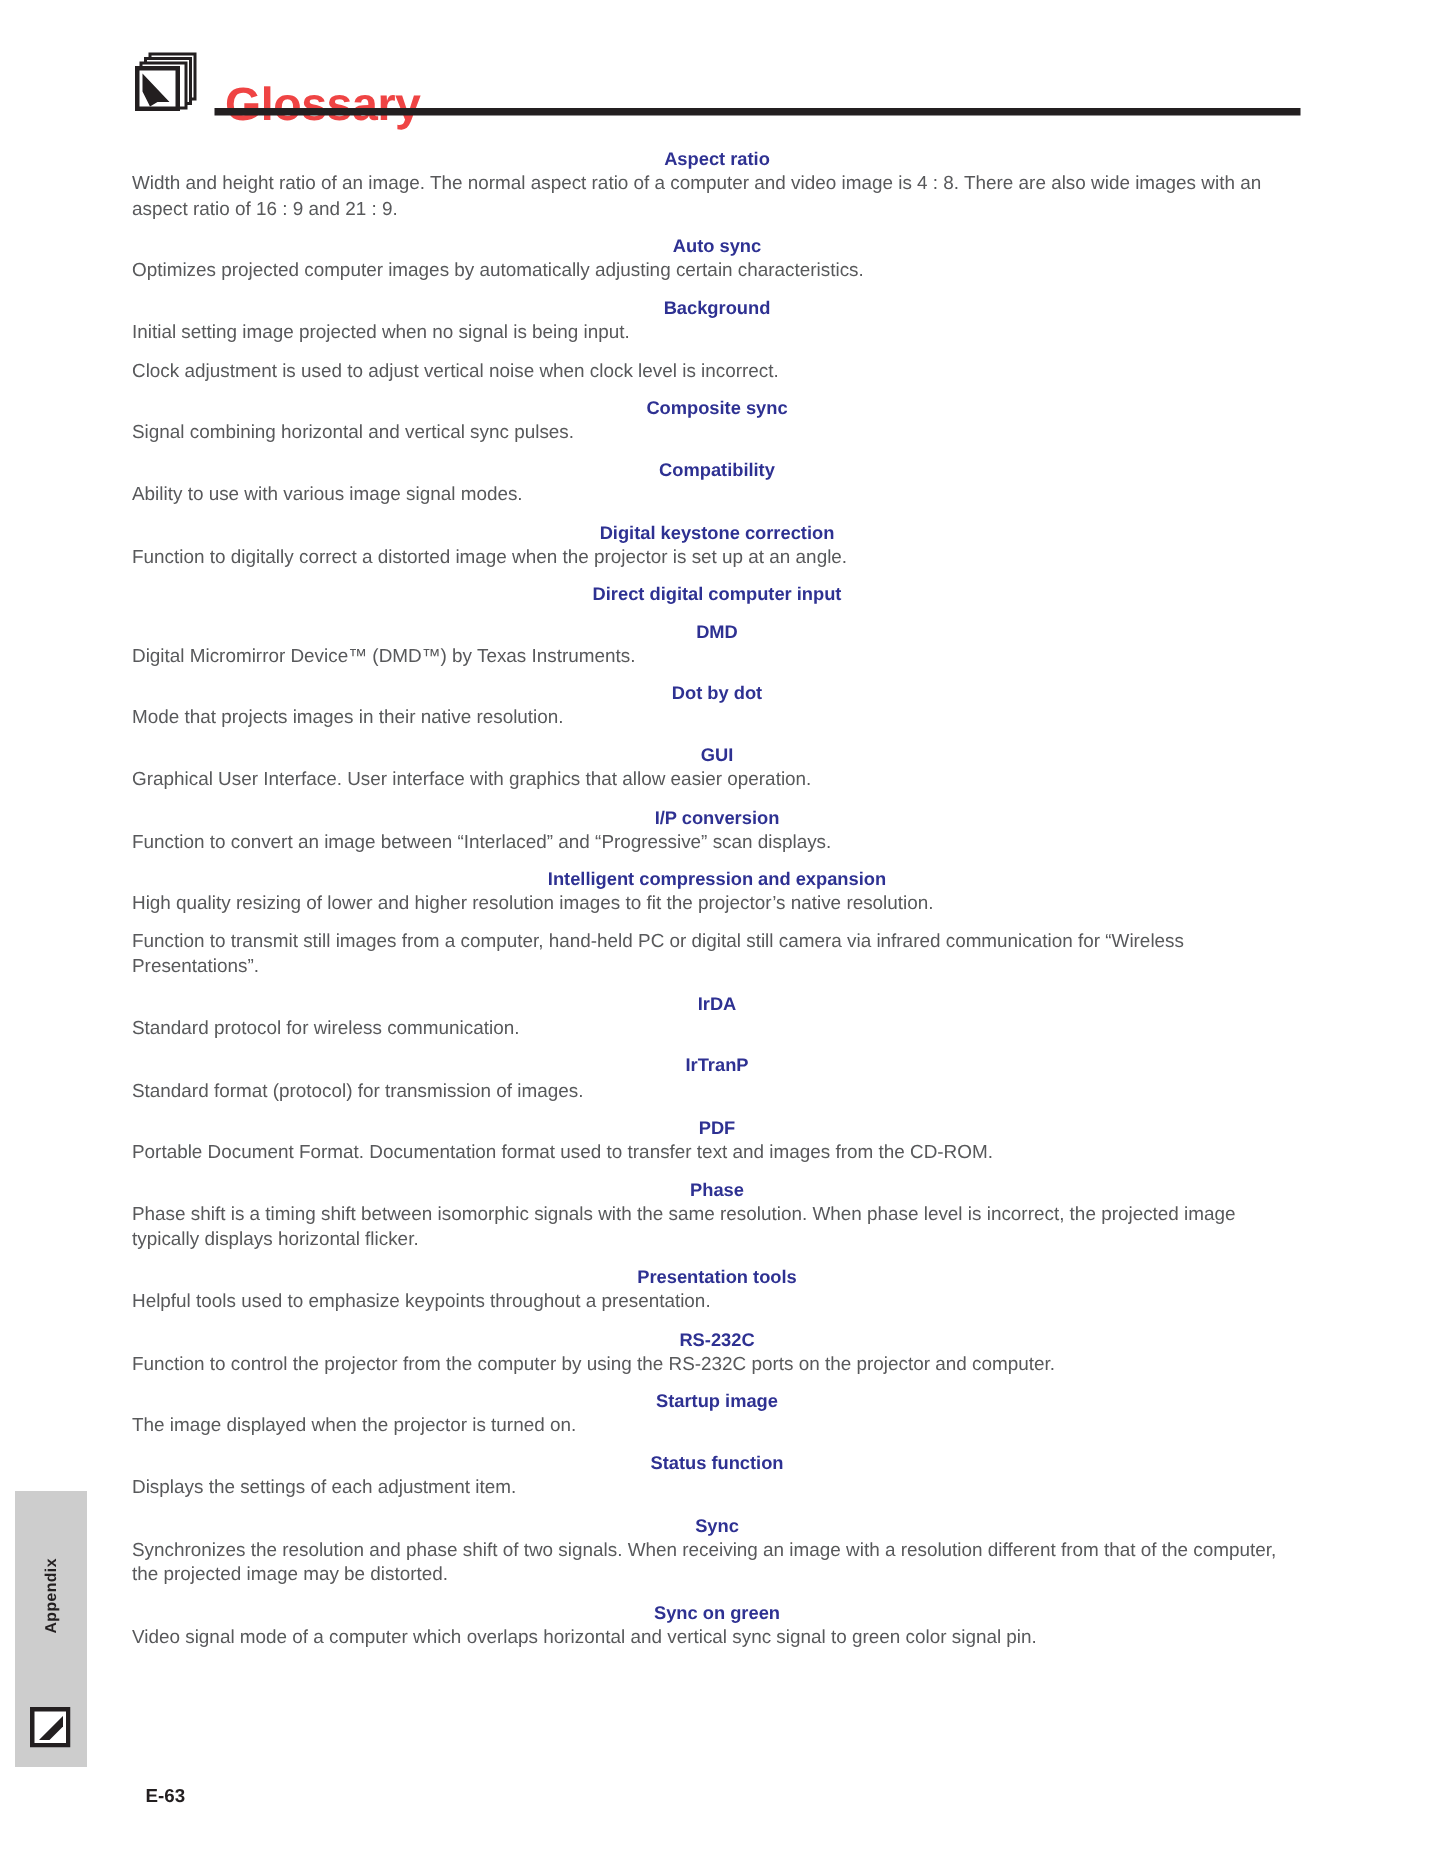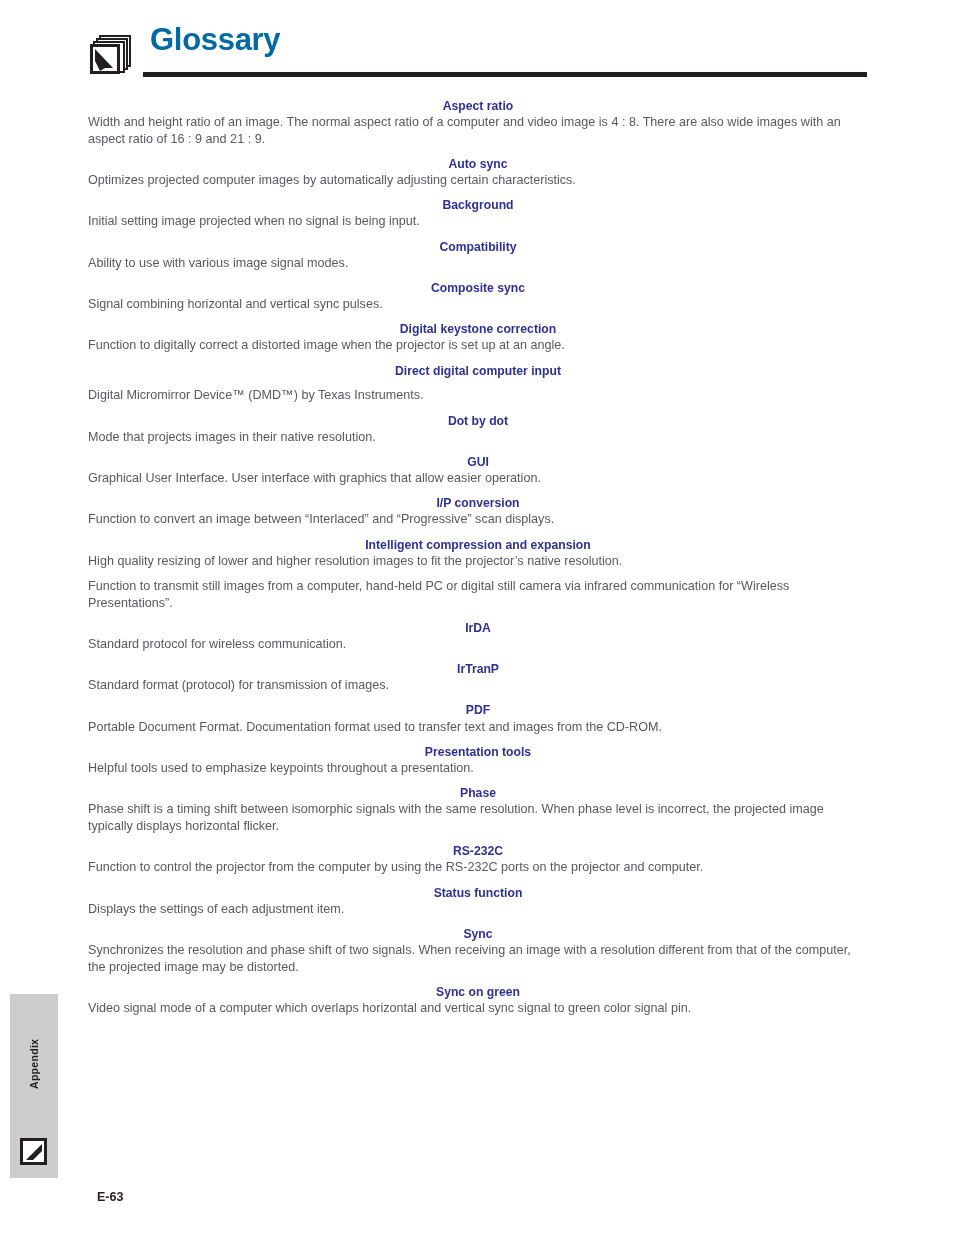--- a/index.html
+++ b/index.html
@@ -29,24 +29,24 @@
     left: 88px;
     top: 34px;
     width: 46px;
     height: 46px;
   }
   .header-icon svg { display: block; }
 
   .page-title {
     position: absolute;
     left: 150px;
-    top: 24px;
+    top: 54px;
     font-size: 31px;
     font-weight: bold;
-    color: #0369a1;
+    color: #ef4444;
     letter-spacing: -0.3px;
     line-height: 1;
   }
   .title-rule {
     position: absolute;
     left: 143px;
     top: 72px;
     width: 724px;
     height: 5px;
     background: #231f20;
@@ -156,37 +156,39 @@
     </div>
     <div class="entry">
       <div class="entry-term">Auto sync</div>
       <div class="entry-def">Optimizes projected computer images by automatically adjusting certain characteristics.</div>
     </div>
     <div class="entry">
       <div class="entry-term">Background</div>
       <div class="entry-def">Initial setting image projected when no signal is being input.</div>
     </div>
     <div class="entry">
+      <div class="entry-def">Clock adjustment is used to adjust vertical noise when clock level is incorrect.</div>
+    </div>
+    <div class="entry">
+      <div class="entry-term">Composite sync</div>
+      <div class="entry-def">Signal combining horizontal and vertical sync pulses.</div>
     </div>
     <div class="entry">
       <div class="entry-term">Compatibility</div>
       <div class="entry-def">Ability to use with various image signal modes.</div>
     </div>
     <div class="entry">
-      <div class="entry-term">Composite sync</div>
-      <div class="entry-def">Signal combining horizontal and vertical sync pulses.</div>
-    </div>
-    <div class="entry">
       <div class="entry-term">Digital keystone correction</div>
       <div class="entry-def">Function to digitally correct a distorted image when the projector is set up at an angle.</div>
     </div>
     <div class="entry">
       <div class="entry-term">Direct digital computer input</div>
     </div>
     <div class="entry">
+      <div class="entry-term">DMD</div>
       <div class="entry-def">Digital Micromirror Device™ (DMD™) by Texas Instruments.</div>
     </div>
     <div class="entry">
       <div class="entry-term">Dot by dot</div>
       <div class="entry-def">Mode that projects images in their native resolution.</div>
     </div>
     <div class="entry">
       <div class="entry-term">GUI</div>
       <div class="entry-def">Graphical User Interface. User interface with graphics that allow easier operation.</div>
     </div>
@@ -207,30 +209,34 @@
     </div>
     <div class="entry">
       <div class="entry-term">IrTranP</div>
       <div class="entry-def">Standard format (protocol) for transmission of images.</div>
     </div>
     <div class="entry">
       <div class="entry-term">PDF</div>
       <div class="entry-def">Portable Document Format. Documentation format used to transfer text and images from the CD-ROM.</div>
     </div>
     <div class="entry">
+      <div class="entry-term">Phase</div>
+      <div class="entry-def">Phase shift is a timing shift between isomorphic signals with the same resolution. When phase level is incorrect, the projected image typically displays horizontal flicker.</div>
+    </div>
+    <div class="entry">
       <div class="entry-term">Presentation tools</div>
       <div class="entry-def">Helpful tools used to emphasize keypoints throughout a presentation.</div>
     </div>
     <div class="entry">
-      <div class="entry-term">Phase</div>
-      <div class="entry-def">Phase shift is a timing shift between isomorphic signals with the same resolution. When phase level is incorrect, the projected image typically displays horizontal flicker.</div>
-    </div>
-    <div class="entry">
       <div class="entry-term">RS-232C</div>
       <div class="entry-def">Function to control the projector from the computer by using the RS-232C ports on the projector and computer.</div>
+    </div>
+    <div class="entry">
+      <div class="entry-term">Startup image</div>
+      <div class="entry-def">The image displayed when the projector is turned on.</div>
     </div>
     <div class="entry">
       <div class="entry-term">Status function</div>
       <div class="entry-def">Displays the settings of each adjustment item.</div>
     </div>
     <div class="entry">
       <div class="entry-term">Sync</div>
       <div class="entry-def">Synchronizes the resolution and phase shift of two signals. When receiving an image with a resolution different from that of the computer, the projected image may be distorted.</div>
     </div>
     <div class="entry">

